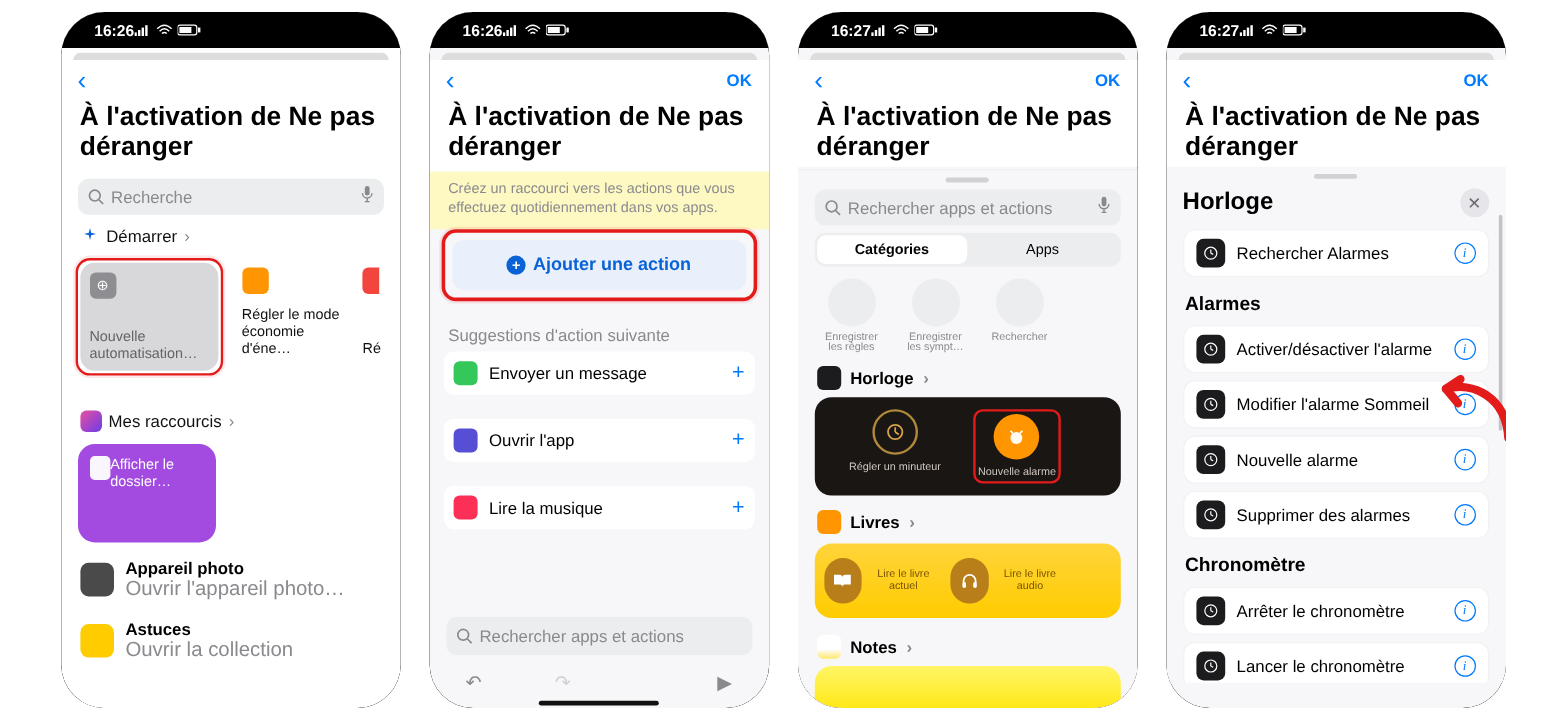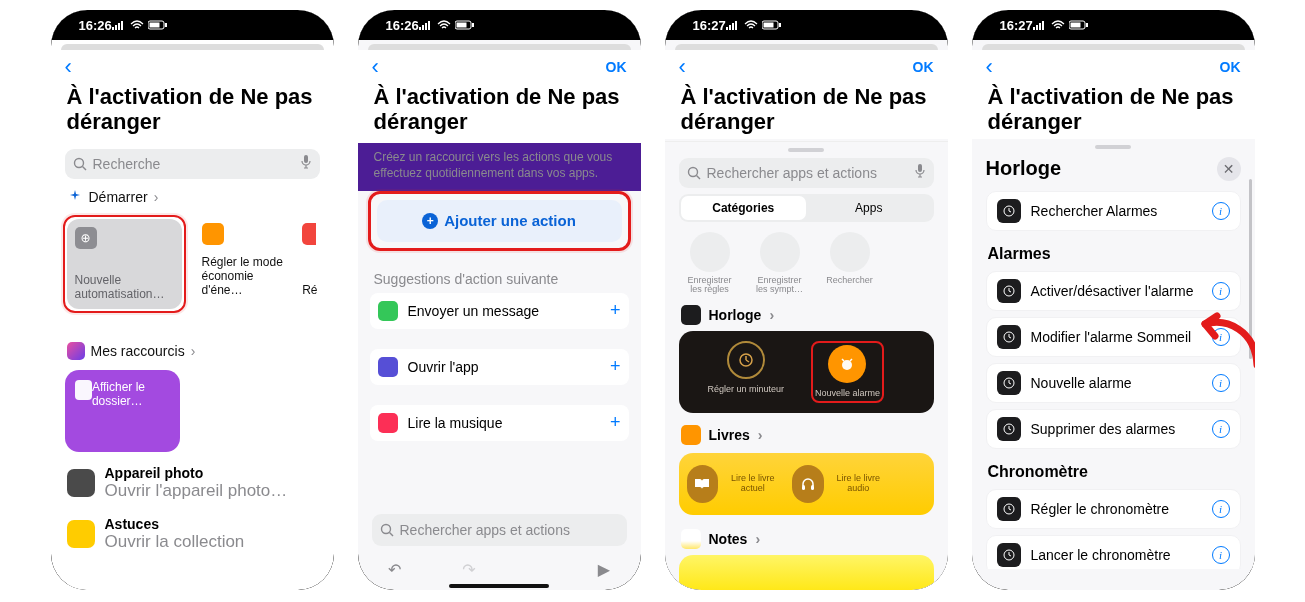--- a/index.html
+++ b/index.html
@@ -211,21 +211,21 @@
               <rect x="17" y="3" width="2" height="4" fill="#fff"></rect>
             </svg>
       </span>
     </div>
     <div class="sheet-peek"></div>
     <div class="nav" style="background:#fff">
       <span class="back">‹</span>
       <span class="ok">OK</span>
     </div>
     <div class="title" style="background:#fff">À l'activation de Ne pas déranger</div>
-    <div class="desc" style="background:#4c1d95">Créez un raccourci vers les actions que vous effectuez quotidiennement dans vos apps.</div>
+    <div class="desc" style="background:#fef9c3">Créez un raccourci vers les actions que vous effectuez quotidiennement dans vos apps.</div>
 
     <div class="hl" style="margin:0 10px;border-radius:12px;border-width:3px">
       <div class="big-btn" style="margin:4px">
         <span class="plus-circle">+</span>
         <span>Ajouter une action</span>
       </div>
     </div>
 
     <div class="sugg-head">Suggestions d'action suivante</div>
     <div class="sugg-row">
@@ -478,21 +478,21 @@
       </div>
 
       <div class="sect-title">Chronomètre</div>
       <div class="result-card">
         <div class="clock-ico">
               <svg viewBox="0 0 14 14">
                 <circle cx="7" cy="7" r="5" stroke="#fff" fill="none"></circle>
                 <path d="M7 7V4M7 7l2 1" stroke="#fff"></path>
               </svg>
             </div>
-        <span>Régler le chronomètre</span>
+        <span>Arrêter le chronomètre</span>
         <span class="info">i</span>
       </div>
       <div class="result-card">
         <div class="clock-ico">
               <svg viewBox="0 0 14 14">
                 <circle cx="7" cy="7" r="5" stroke="#fff" fill="none"></circle>
                 <path d="M7 7V4M7 7l2 1" stroke="#fff"></path>
               </svg>
             </div>
         <span>Lancer le chronomètre</span>

